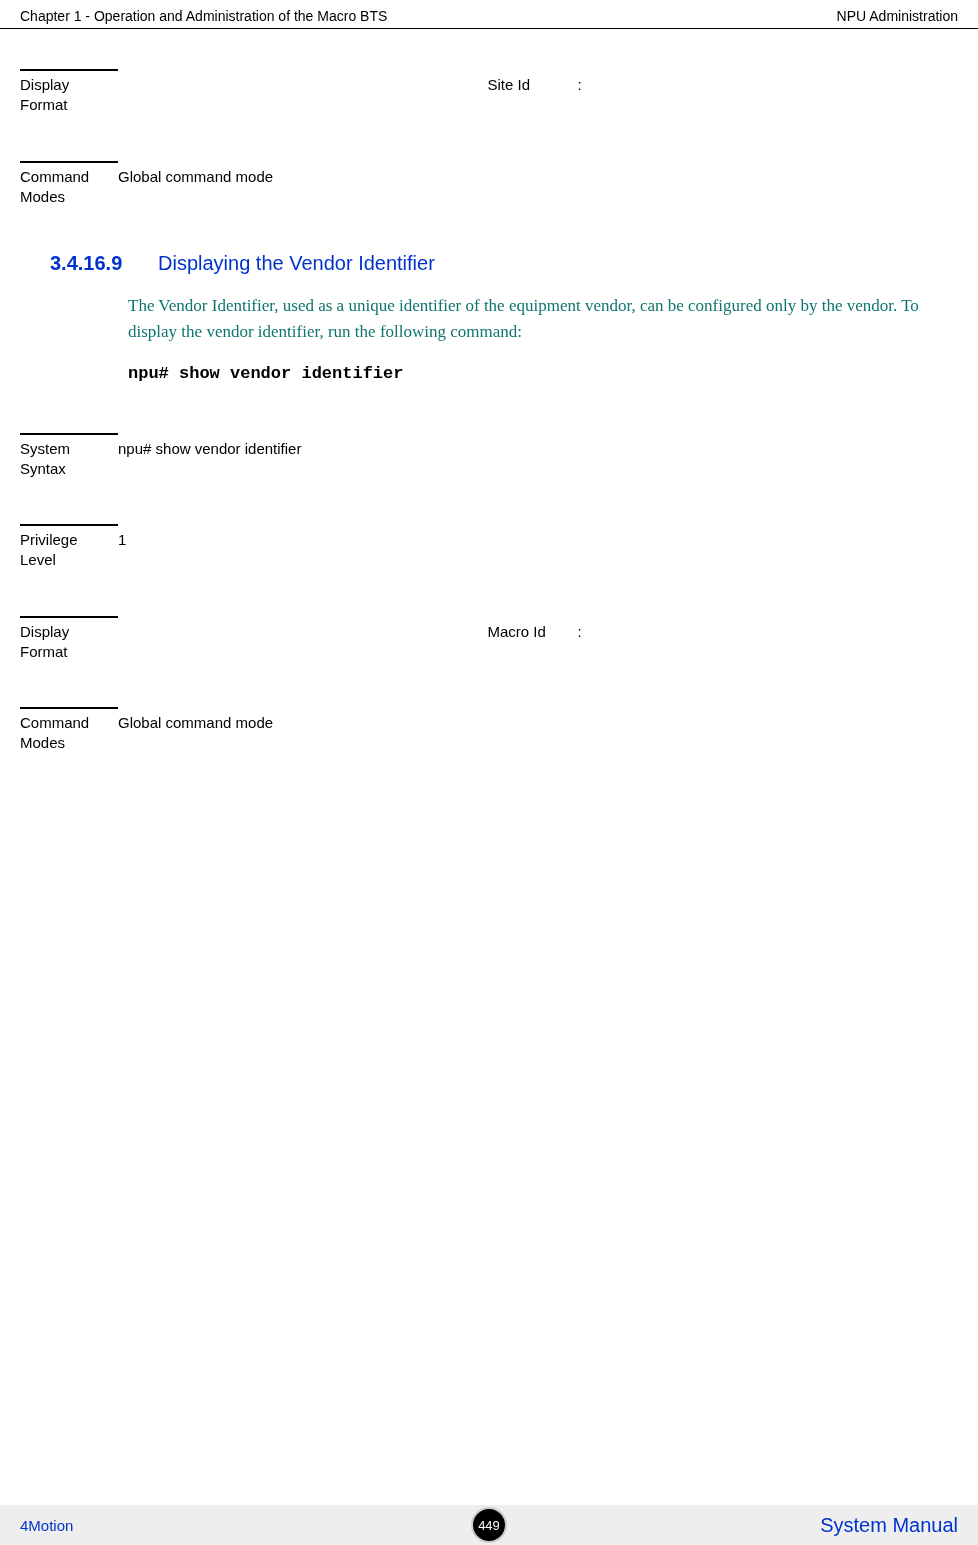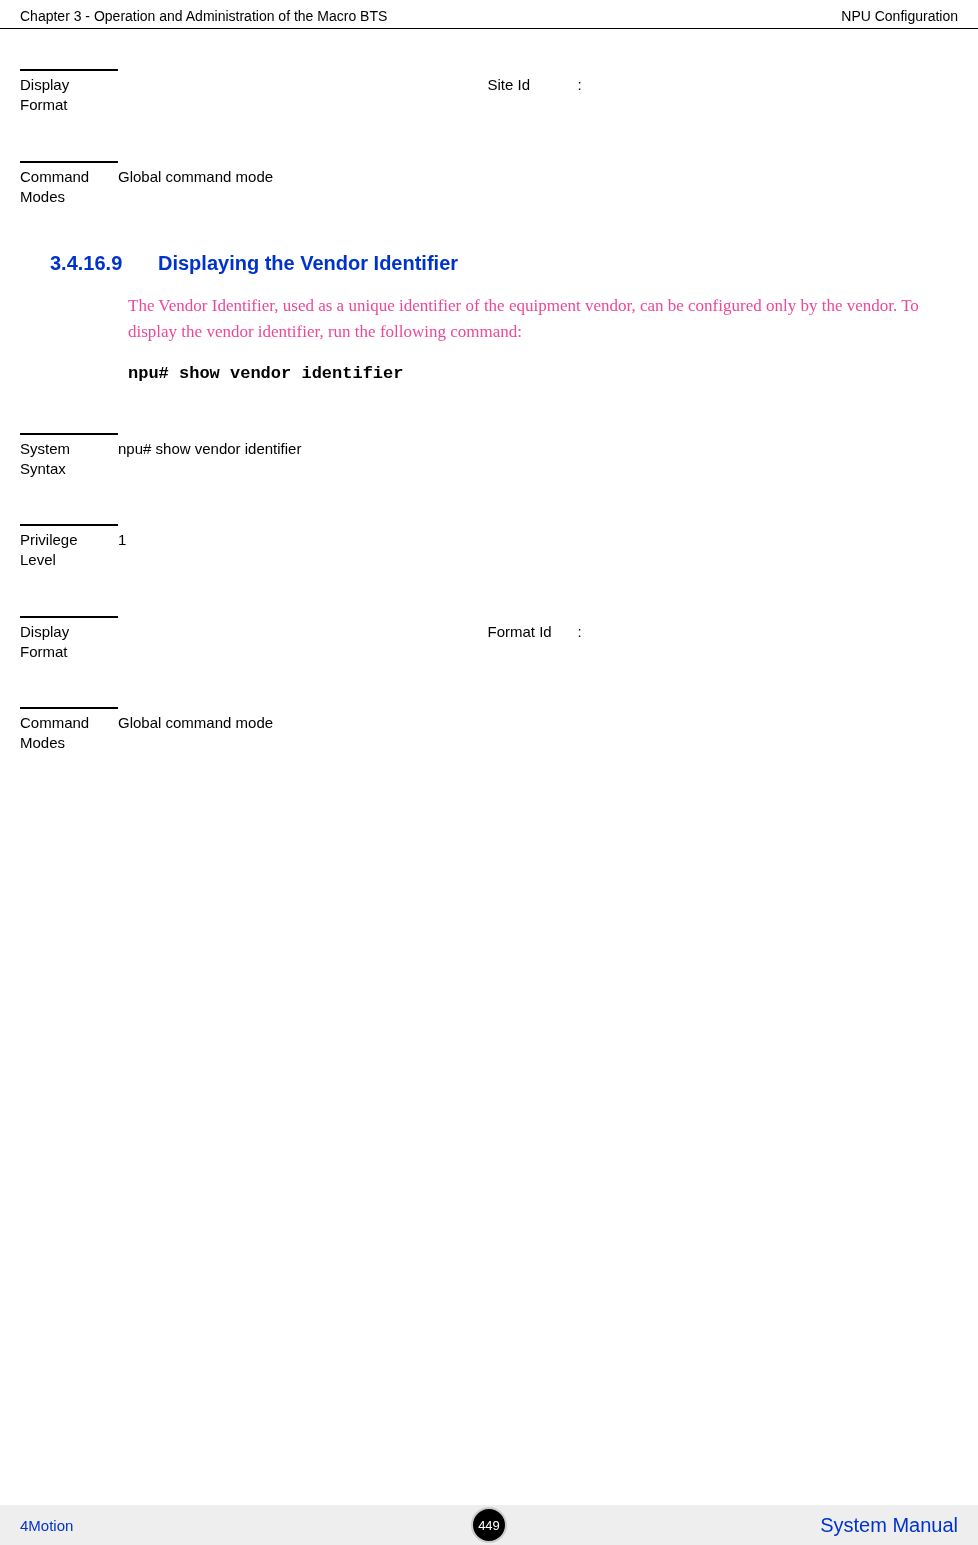--- a/index.html
+++ b/index.html
@@ -67,29 +67,29 @@
       margin-left: 30px;
     }
     .section-num {
       width: 108px;
       font-size: 20px;
       font-weight: bold;
       color: #0033cc;
     }
     .section-title {
       font-size: 20px;
-      font-weight: bold;
+      font-weight: normal;
       color: #0033cc;
     }
     .body-text {
       margin-left: 108px;
       font-family: "Book Antiqua", Palatino, Georgia, serif;
       font-size: 17px;
       line-height: 1.55;
-      color: #ec4899;
+      color: #0f766e;
       margin-bottom: 18px;
     }
     .command-text {
       margin-left: 108px;
       font-family: "Courier New", Courier, monospace;
       font-size: 17px;
       font-weight: bold;
       color: #000;
       margin-bottom: 50px;
     }
@@ -126,22 +126,22 @@
       justify-content: center;
       color: #fff;
       font-size: 13px;
       border: 2px solid #ccc;
     }
   </style>
 </head>
 <body>
 
 <div class="header">
-  <span>Chapter 3 - Operation and Administration of the Macro BTS</span>
-  <span>NPU Configuration</span>
+  <span>Chapter 1 - Operation and Administration of the Macro BTS</span>
+  <span>NPU Administration</span>
 </div>
 
 <div class="content">
 
   <div class="info-block">
     <div class="rule"></div>
     <div class="row">
       <div class="label-col">Display Format</div>
       <div class="value-col">
         <div class="value-table">
@@ -184,21 +184,21 @@
       <div class="value-col">1</div>
     </div>
   </div>
 
   <div class="info-block">
     <div class="rule"></div>
     <div class="row">
       <div class="label-col">Display Format</div>
       <div class="value-col">
         <div class="value-table">
-          <span class="value-key">Format Id</span>
+          <span class="value-key">Macro Id</span>
           <span class="value-sep">:</span>
         </div>
       </div>
     </div>
   </div>
 
   <div class="info-block">
     <div class="rule"></div>
     <div class="row">
       <div class="label-col">Command Modes</div>

